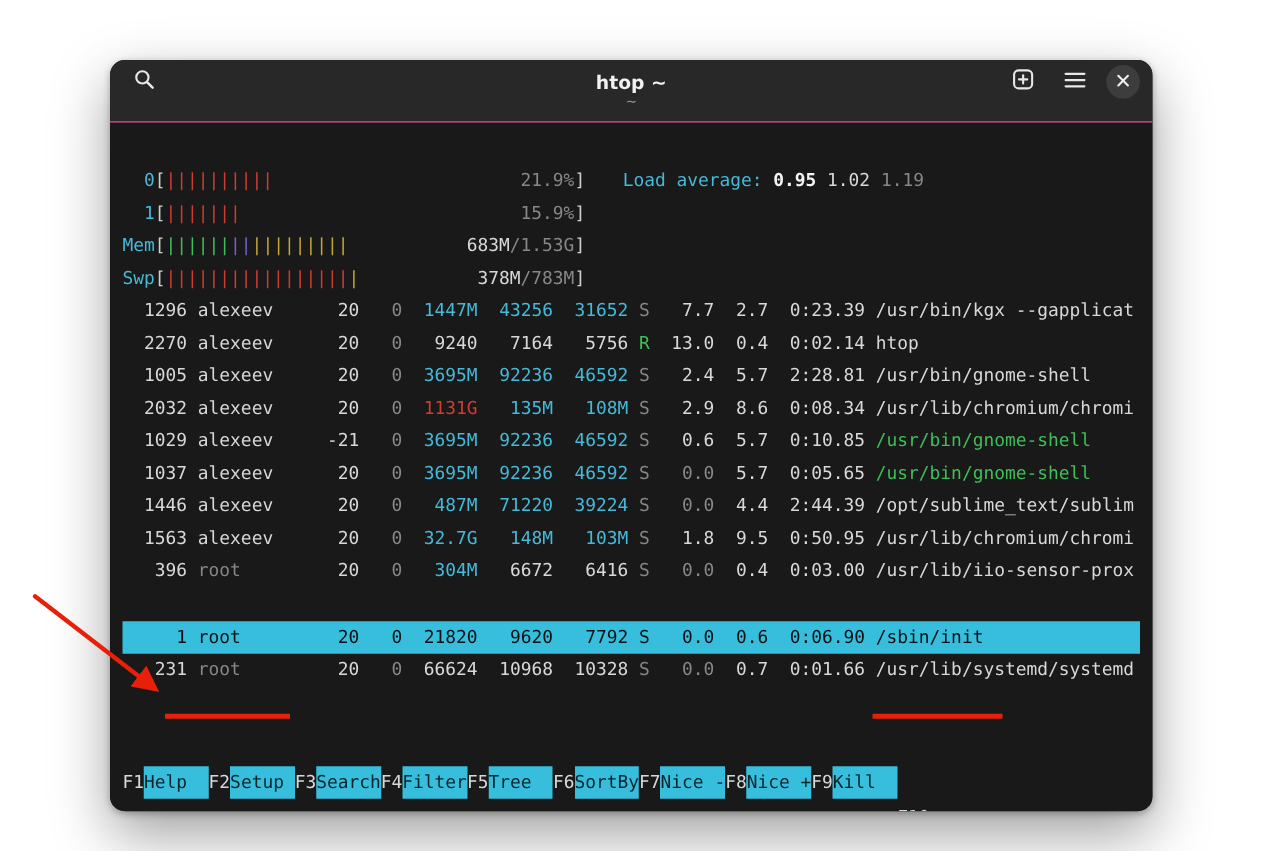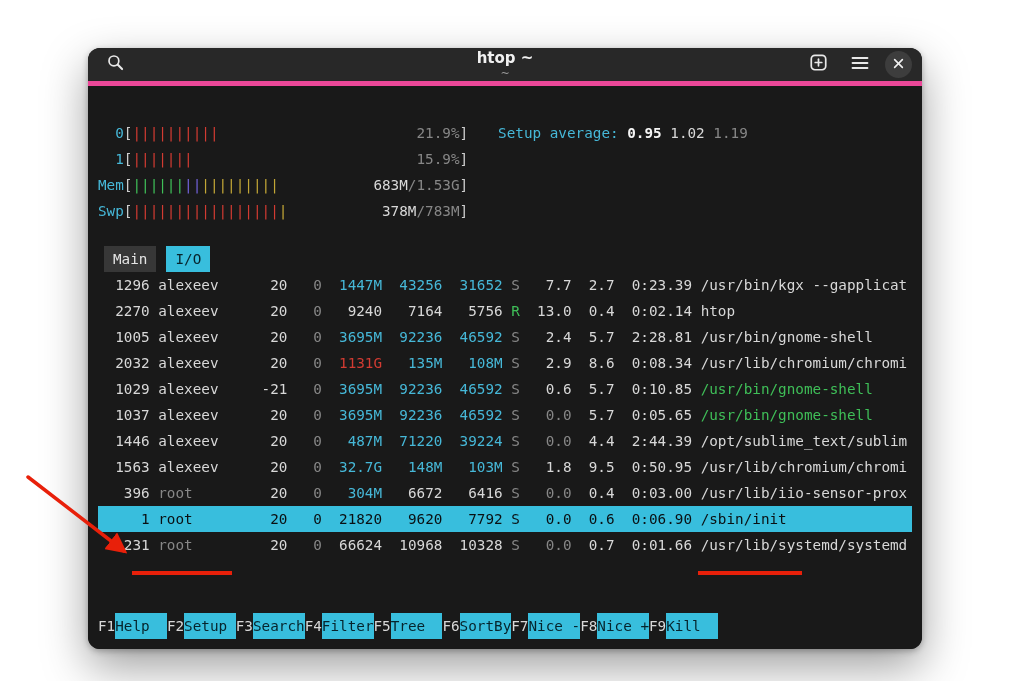--- a/index.html
+++ b/index.html
@@ -16,26 +16,26 @@
     width:834px; height:601px;
     border-radius:12px;
     background:var(--terminal-bg,#191919);
     box-shadow:0 2px 6px rgba(0,0,0,.28), 0 18px 46px rgba(0,0,0,.38);
     overflow:hidden;
     display:flex; flex-direction:column;
   }
 
   
   .titlebar {
-    height:38px; flex:none;
+    height:50px; flex:none;
     background:var(--titlebar-bg,#282828);
-    display:flex; align-items:flex-end;
+    display:flex; align-items:flex-start;
     padding:0 10px;
     position:relative;
-    border-bottom:5px solid #ec4899;
+    border-bottom:1px solid #ec4899;
   }
   .tb-btn {
     width:34px; height:34px;
     border:none; background:transparent;
     display:flex; align-items:center; justify-content:center;
     border-radius:8px; padding:0; cursor:pointer;
   }
   .tb-right { margin-left:auto; display:flex; align-items:center; gap:8px; }
   .close-btn {
     width:27px; height:27px; border-radius:50%;
@@ -73,21 +73,21 @@
   .tab-alt { background:var(--accent-cyan,#38bedd); color:#07242c; }
 
   .table-header {
     height:26px; white-space:pre; flex:none;
     background:var(--header-green,#3ab873);
     color:#05190c;
   }
   .table-header .sort-col { background:var(--accent-cyan,#38bedd); color:#052730; }
 
   .proc-row { height:26px; white-space:pre; overflow:hidden; }
-  .proc-row.selected { background:var(--accent-cyan,#38bedd); }
+  .proc-row.selected { background:var(--accent-cyan,#38bedd);margin-top:27px; }
   .proc-row.selected span { color:#0a1013 !important; font-weight:400 !important; }
 
   .fnbar { margin-top:auto; display:flex; height:26px; flex:none; }
   .fn-item { display:flex; }
   .fn-item.last { flex:1;margin-top:28px; }
   .fn-item.last .fn-label { flex:1; }
   .fn-key { white-space:pre; color:var(--text,#d8d8d8); }
   .fn-label {
     background:var(--accent-cyan,#38bedd); color:#06242c;
     white-space:pre; display:inline-block; min-width:6ch;
@@ -167,28 +167,24 @@
 
   <div class="terminal">
     <div class="hdr">
       <div class="meters">
           <div class="meter-row"><span class="meter-label c-cyan">0</span><span class="c-bracket">[</span><span class="meter-bar"><span class="c-red">||||||||||</span><span class="meter-value"><span class="c-dim">21.9%</span></span></span><span class="c-bracket">]</span></div>
           <div class="meter-row"><span class="meter-label c-cyan">1</span><span class="c-bracket">[</span><span class="meter-bar"><span class="c-red">|||||||</span><span class="meter-value"><span class="c-dim">15.9%</span></span></span><span class="c-bracket">]</span></div>
           <div class="meter-row"><span class="meter-label c-cyan">Mem</span><span class="c-bracket">[</span><span class="meter-bar"><span class="c-green">||||||</span><span class="c-blue">||</span><span class="c-yellow">|||||||||</span><span class="meter-value"><span class="c-w">683M</span><span class="c-dim">/1.53G</span></span></span><span class="c-bracket">]</span></div>
           <div class="meter-row"><span class="meter-label c-cyan">Swp</span><span class="c-bracket">[</span><span class="meter-bar"><span class="c-red">|||||||||||||||||</span><span class="c-yellow">|</span><span class="meter-value"><span class="c-w">378M</span><span class="c-dim">/783M</span></span></span><span class="c-bracket">]</span></div>
         </div>
       <div class="stats">
-          <div class="stat-line"><span class="c-cyan">Setup average: </span><span class="c-bw">0.95 </span><span class="c-w">1.02 </span><span class="c-dim">1.19</span></div>
+          <div class="stat-line"><span class="c-cyan">Load average: </span><span class="c-bw">0.95 </span><span class="c-w">1.02 </span><span class="c-dim">1.19</span></div>
         </div>
     </div>
 
-    <div class="tabs">
-      <span class="tab tab-active">Main</span>
-      <span class="tab tab-alt">I/O</span>
-    </div>
 
     <div class="rows">
         <div class="proc-row"><span class="c-w">  1296</span> <span class="c-w">alexeev   </span> <span class="c-w">  20</span> <span class="c-dim">  0</span> <span class="c-cyan"> 1447M</span> <span class="c-cyan"> 43256</span> <span class="c-cyan"> 31652</span> <span class="c-dim">S</span> <span class="c-w">  7.7</span> <span class="c-w"> 2.7</span> <span class="c-w"> 0:23.39</span> <span class="c-w">/usr/bin/kgx --gapplicat</span></div>
         <div class="proc-row"><span class="c-w">  2270</span> <span class="c-w">alexeev   </span> <span class="c-w">  20</span> <span class="c-dim">  0</span> <span class="c-w">  9240</span> <span class="c-w">  7164</span> <span class="c-w">  5756</span> <span class="c-green">R</span> <span class="c-w"> 13.0</span> <span class="c-w"> 0.4</span> <span class="c-w"> 0:02.14</span> <span class="c-w">htop</span></div>
         <div class="proc-row"><span class="c-w">  1005</span> <span class="c-w">alexeev   </span> <span class="c-w">  20</span> <span class="c-dim">  0</span> <span class="c-cyan"> 3695M</span> <span class="c-cyan"> 92236</span> <span class="c-cyan"> 46592</span> <span class="c-dim">S</span> <span class="c-w">  2.4</span> <span class="c-w"> 5.7</span> <span class="c-w"> 2:28.81</span> <span class="c-w">/usr/bin/gnome-shell</span></div>
         <div class="proc-row"><span class="c-w">  2032</span> <span class="c-w">alexeev   </span> <span class="c-w">  20</span> <span class="c-dim">  0</span> <span class="c-red"> 1131G</span> <span class="c-cyan">  135M</span> <span class="c-cyan">  108M</span> <span class="c-dim">S</span> <span class="c-w">  2.9</span> <span class="c-w"> 8.6</span> <span class="c-w"> 0:08.34</span> <span class="c-w">/usr/lib/chromium/chromi</span></div>
         <div class="proc-row"><span class="c-w">  1029</span> <span class="c-w">alexeev   </span> <span class="c-w"> -21</span> <span class="c-dim">  0</span> <span class="c-cyan"> 3695M</span> <span class="c-cyan"> 92236</span> <span class="c-cyan"> 46592</span> <span class="c-dim">S</span> <span class="c-w">  0.6</span> <span class="c-w"> 5.7</span> <span class="c-w"> 0:10.85</span> <span class="c-green">/usr/bin/gnome-shell</span></div>
         <div class="proc-row"><span class="c-w">  1037</span> <span class="c-w">alexeev   </span> <span class="c-w">  20</span> <span class="c-dim">  0</span> <span class="c-cyan"> 3695M</span> <span class="c-cyan"> 92236</span> <span class="c-cyan"> 46592</span> <span class="c-dim">S</span> <span class="c-dim">  0.0</span> <span class="c-w"> 5.7</span> <span class="c-w"> 0:05.65</span> <span class="c-green">/usr/bin/gnome-shell</span></div>
         <div class="proc-row"><span class="c-w">  1446</span> <span class="c-w">alexeev   </span> <span class="c-w">  20</span> <span class="c-dim">  0</span> <span class="c-cyan">  487M</span> <span class="c-cyan"> 71220</span> <span class="c-cyan"> 39224</span> <span class="c-dim">S</span> <span class="c-dim">  0.0</span> <span class="c-w"> 4.4</span> <span class="c-w"> 2:44.39</span> <span class="c-w">/opt/sublime_text/sublim</span></div>
         <div class="proc-row"><span class="c-w">  1563</span> <span class="c-w">alexeev   </span> <span class="c-w">  20</span> <span class="c-dim">  0</span> <span class="c-cyan"> 32.7G</span> <span class="c-cyan">  148M</span> <span class="c-cyan">  103M</span> <span class="c-dim">S</span> <span class="c-w">  1.8</span> <span class="c-w"> 9.5</span> <span class="c-w"> 0:50.95</span> <span class="c-w">/usr/lib/chromium/chromi</span></div>

